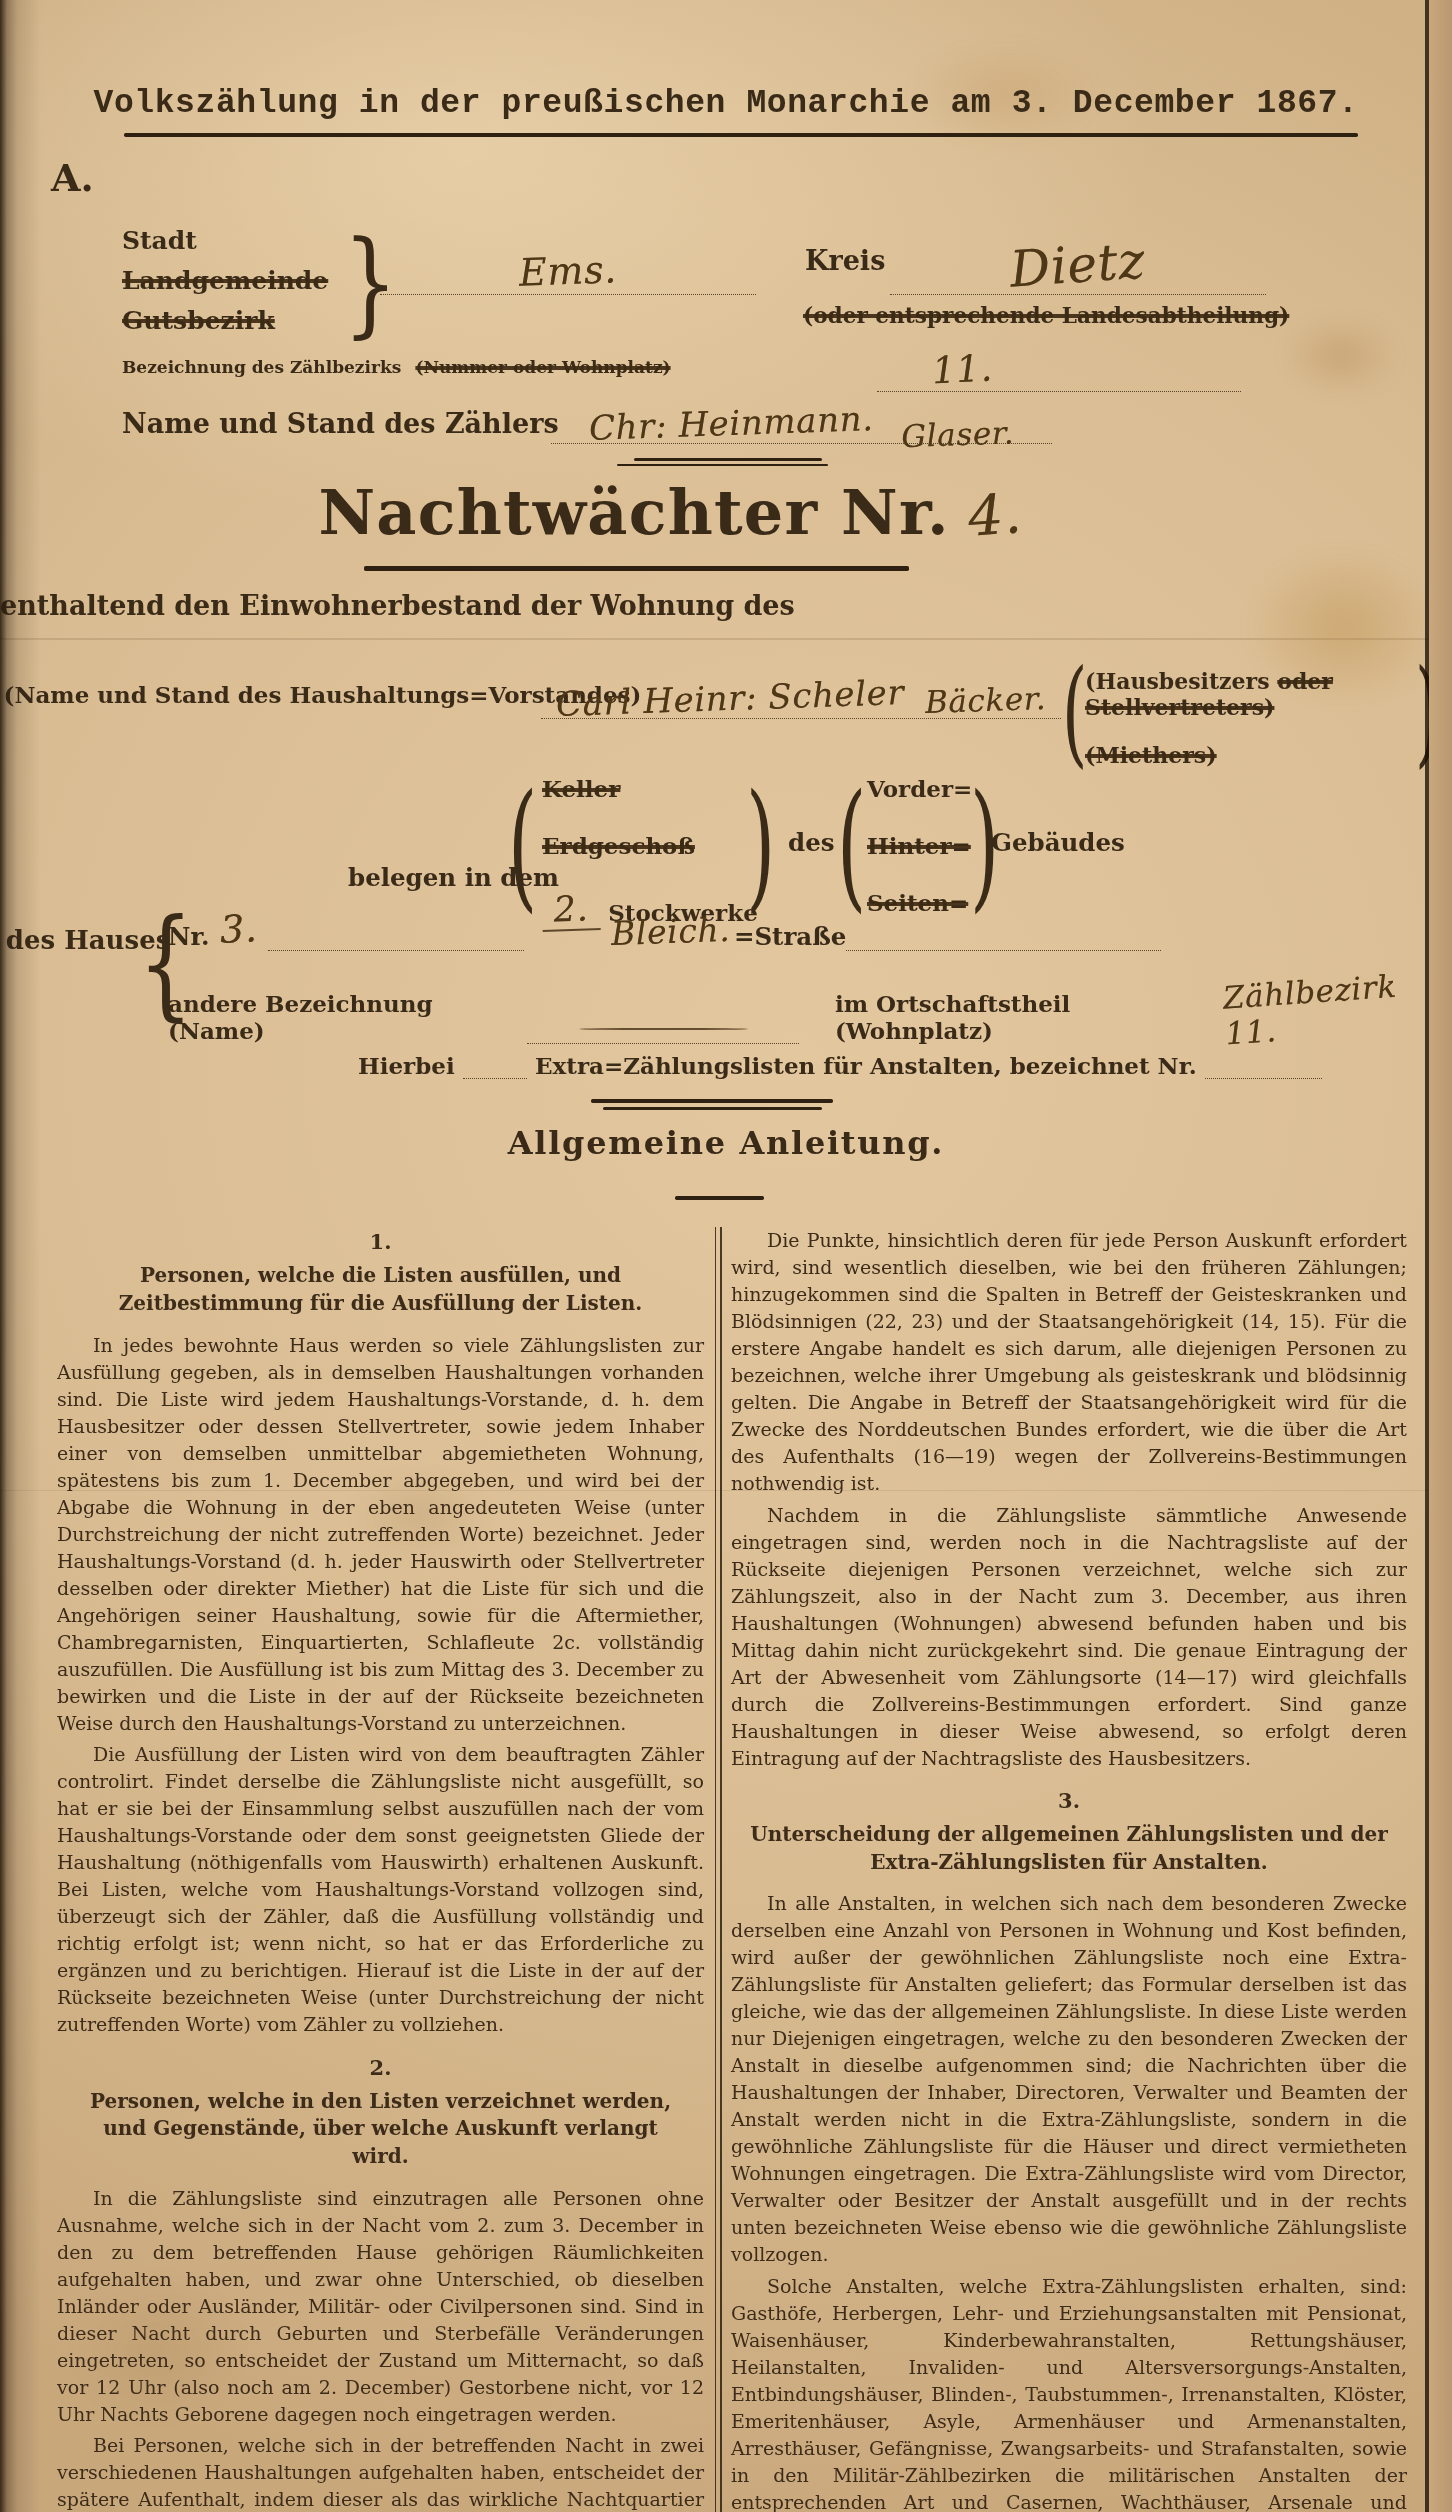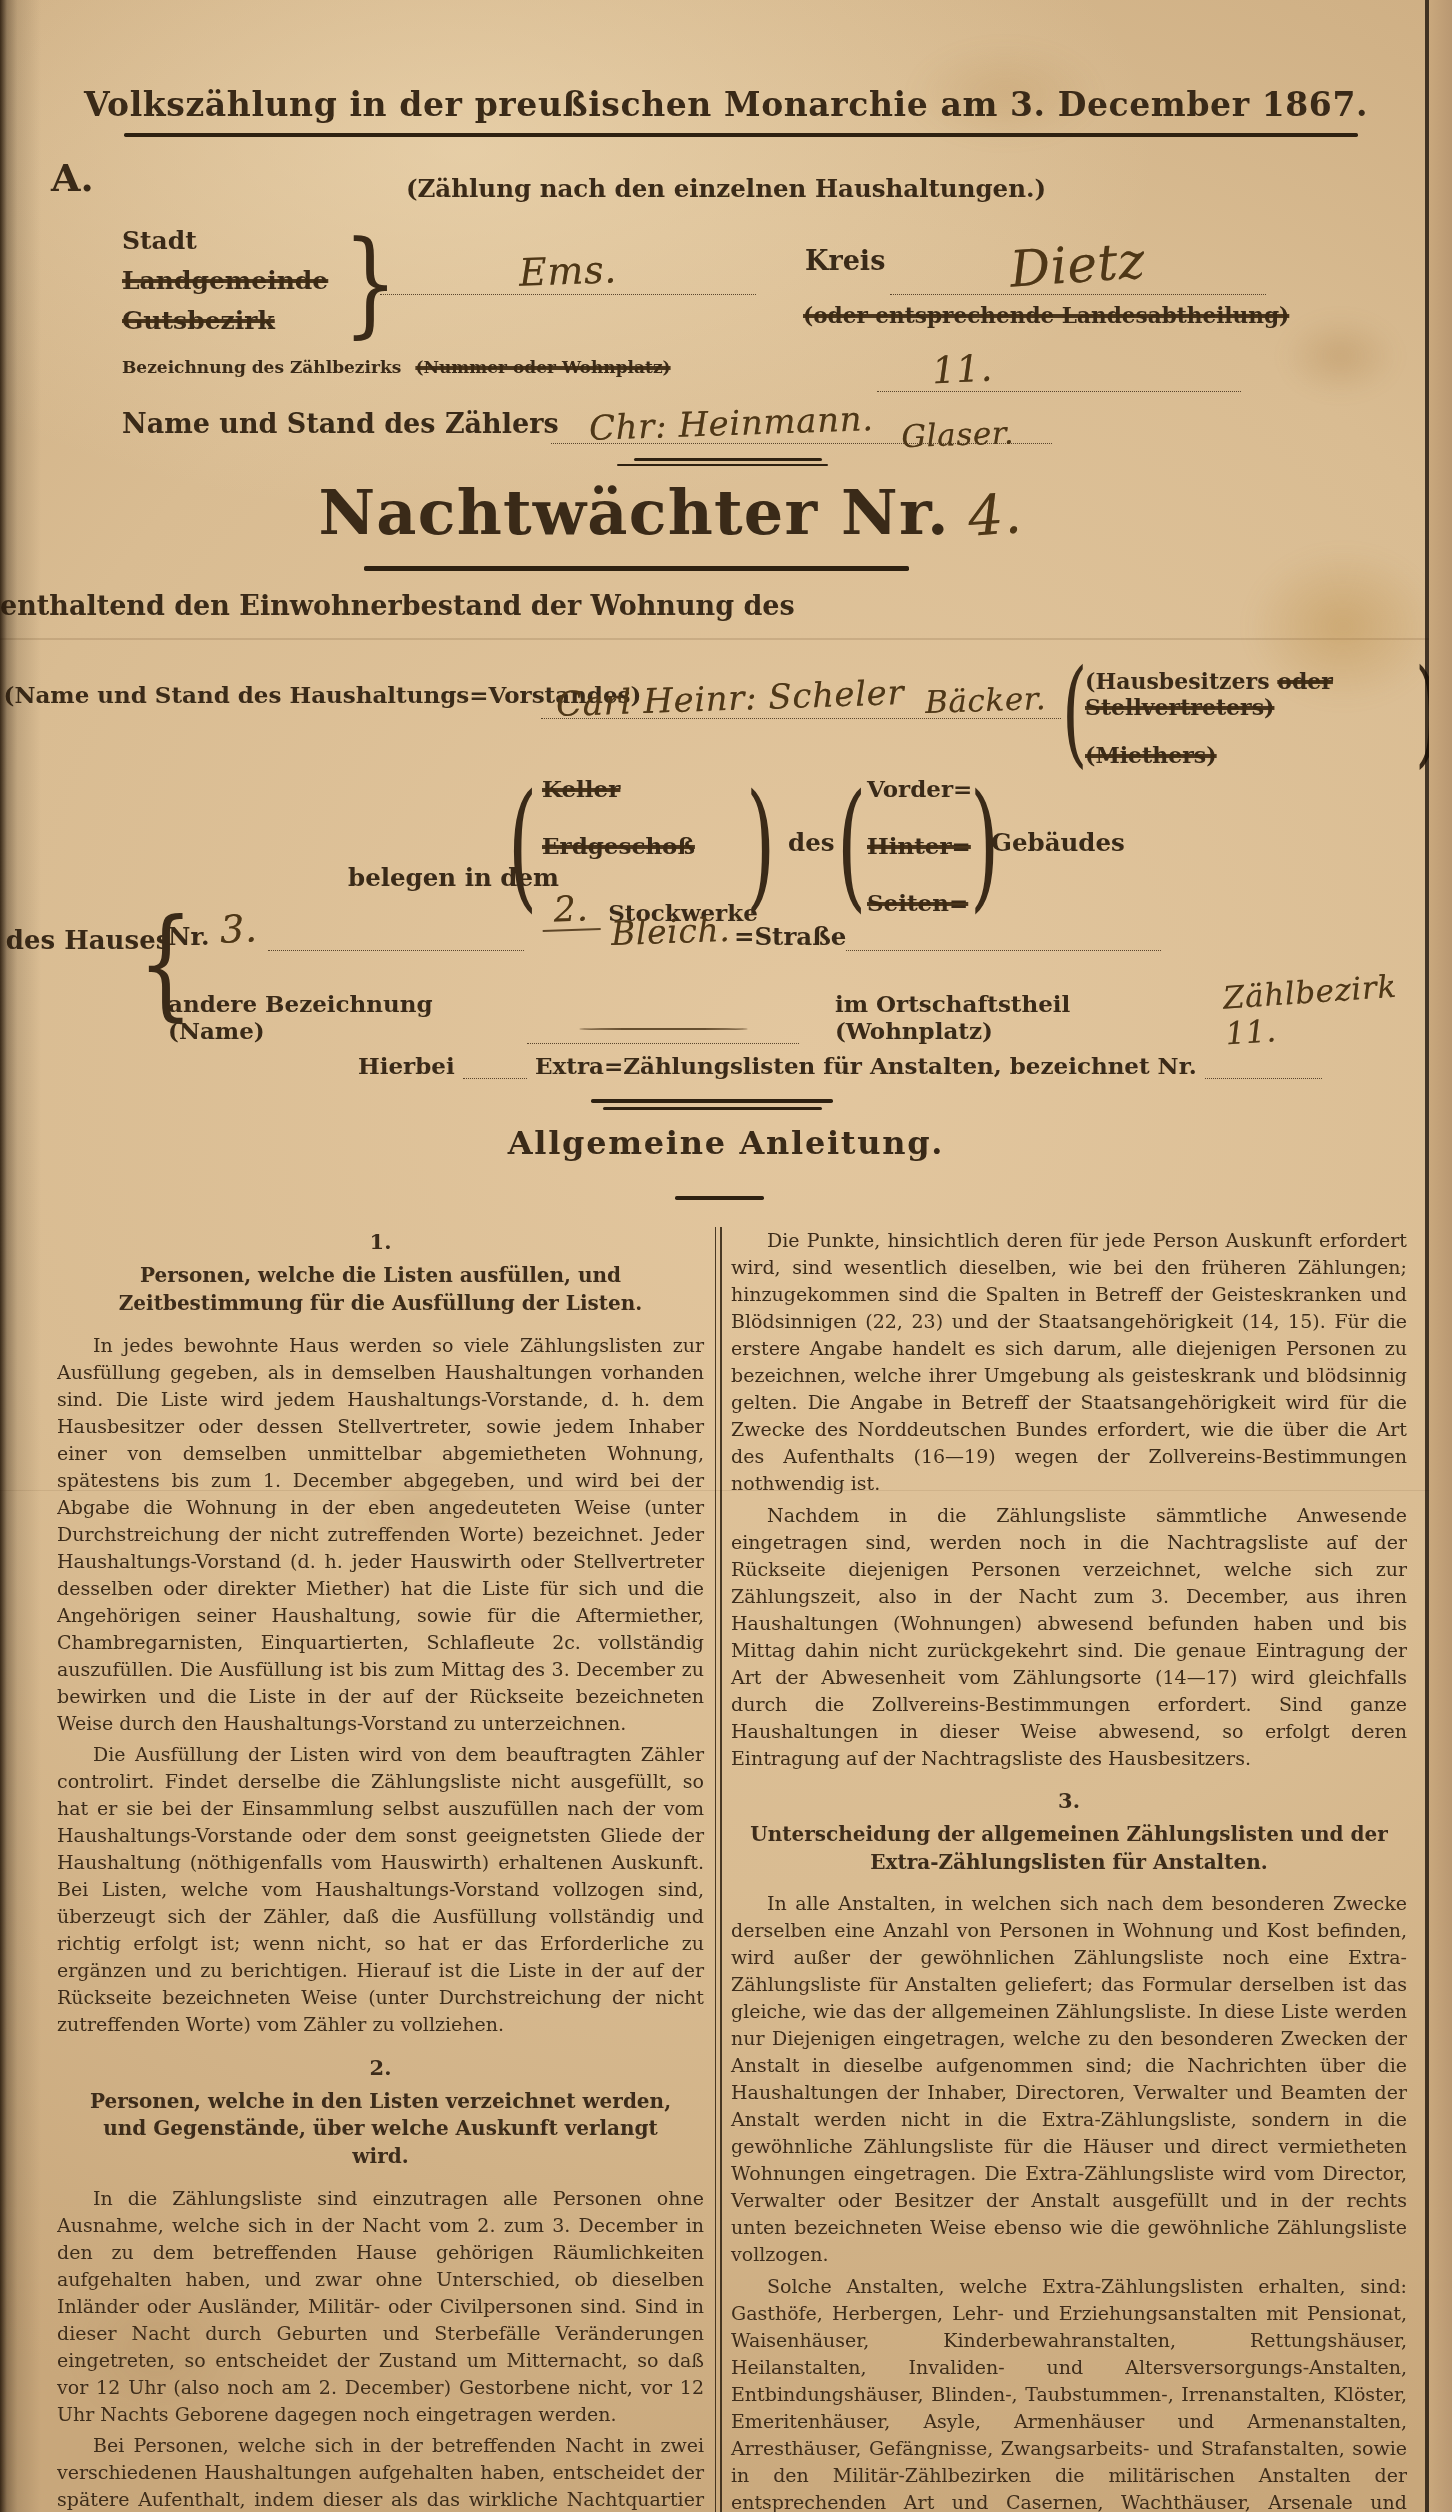--- a/index.html
+++ b/index.html
@@ -27,21 +27,21 @@
   .stain.s2{left:909px;top:41px;width:192px;height:105px;background:radial-gradient(closest-side, rgba(160,110,45,.16), transparent);}
   .stain.s3{left:1282px;top:315px;width:117px;height:82px;background:radial-gradient(closest-side, rgba(150,100,40,.22), transparent);}
   .stain.s4{left:350px;top:1469px;width:140px;height:93px;background:radial-gradient(closest-side, rgba(120,80,30,.12), transparent);}
   .stain.s5{left:70px;top:2273px;width:175px;height:152px;background:radial-gradient(closest-side, rgba(120,80,30,.10), transparent);}
   .struck{text-decoration-line:line-through;text-decoration-thickness:3.5px;text-decoration-color:rgba(62,42,18,.92);}
   .hand{font-style:italic;color:#4e3717;letter-spacing:0.6px;text-shadow:0 0 0.6px rgba(78,55,23,.55);}
   .dot{border-bottom:1.7px dotted rgba(56,38,18,.8);}
   .rule{position:absolute;background:#2e2111;border-radius:1.7px;}
 
   
-  .title{position:absolute;left:0;top:85px;width:1452px;text-align:center;font-size:33px;font-weight:700;letter-spacing:0.6px;}
+  .title{position:absolute;left:0;top:85px;width:1452px;text-align:center;font-size:33px;font-weight:700;letter-spacing:0.6px;font-family:Liberation Mono, monospace;}
   .title-rule{left:124px;top:133px;width:1234px;height:4.1px;}
   .form-letter{position:absolute;left:51px;top:155px;font-size:38px;font-weight:700;}
   .subtitle{position:absolute;left:0;top:174px;width:1452px;text-align:center;font-size:24.5px;font-weight:700;}
 
   
   .loc-block{position:absolute;left:122px;top:221px;font-size:25px;line-height:40px;font-weight:700;}
   .loc-block span{display:block;}
   .glyph{position:absolute;line-height:1;color:#3a2a18;transform-origin:top center;}
   .brace-locality{left:343px;top:226px;font-size:86px;transform:scaleY(1.32);}
   .loc-line{position:absolute;left:380px;top:232px;width:376px;height:62px;display:flex;align-items:flex-end;justify-content:center;}
@@ -146,21 +146,20 @@
   <div class="crease2"></div>
   <div class="stain s1"></div>
   <div class="stain s2"></div>
   <div class="stain s3"></div>
   <div class="stain s4"></div>
   <div class="stain s5"></div>
 
   <div class="title">Volkszählung in der preußischen Monarchie am 3. December 1867.</div>
   <div class="rule title-rule"></div>
   <div class="form-letter">A.</div>
-  <div class="subtitle">(Zählung nach den einzelnen Haushaltungen.)</div>
 
   <div class="loc-block">
     <span>Stadt</span>
     <span class="struck">Landgemeinde</span>
     <span class="struck">Gutsbezirk</span>
   </div>
   <div class="glyph brace-locality">}</div>
   <div class="loc-line dot">
     <span class="hand">Ems.</span>
   </div>

